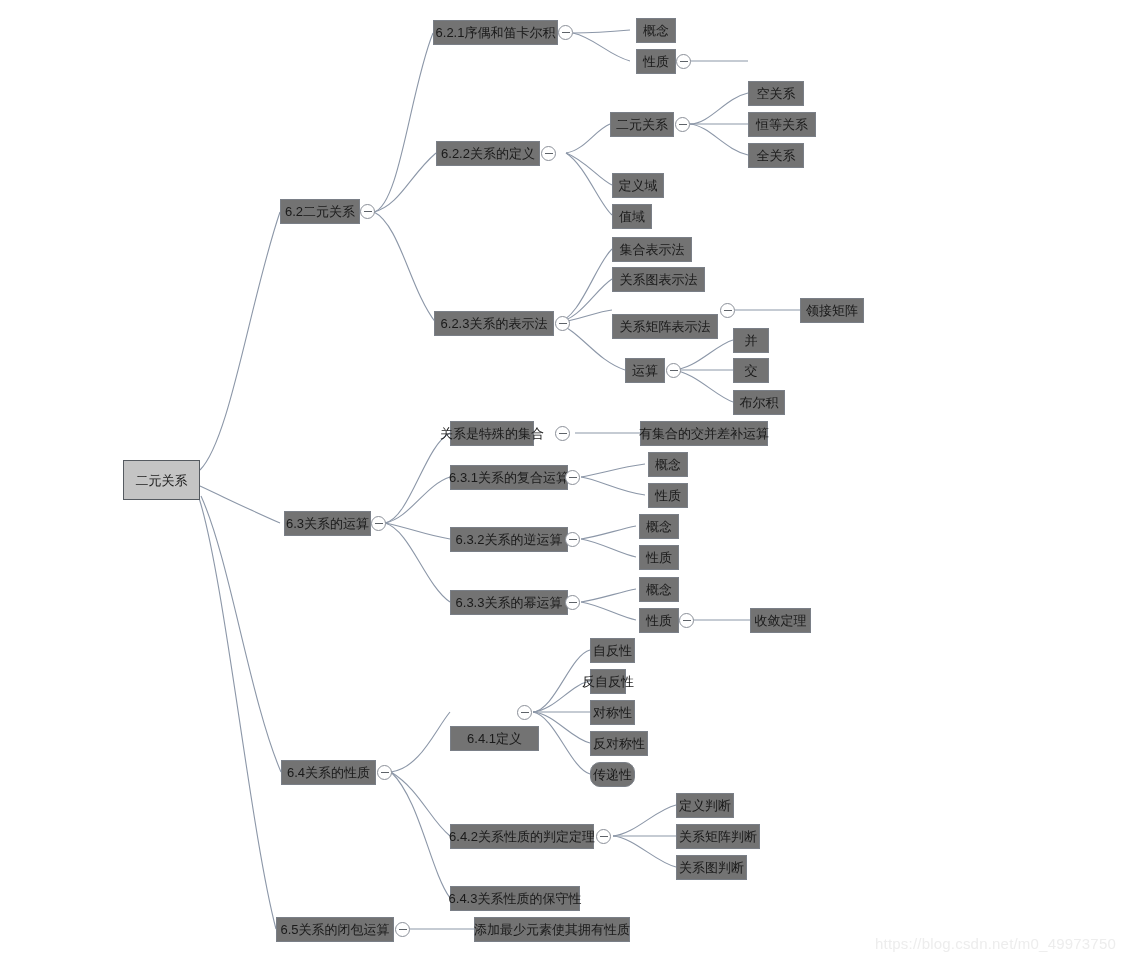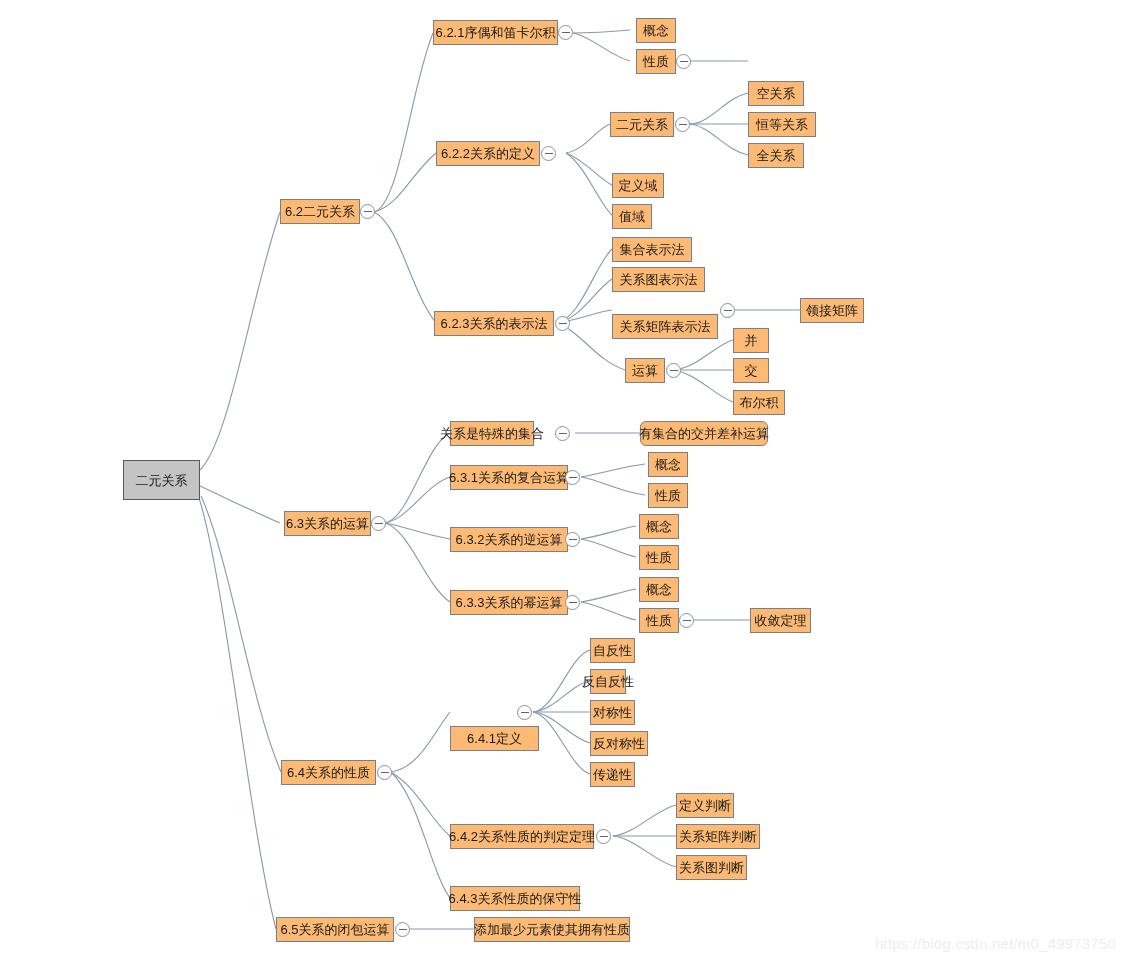--- a/index.html
+++ b/index.html
@@ -23,21 +23,21 @@
     position: absolute;
     left: 0;
     top: 0;
     width: 1124px;
     height: 960px;
     pointer-events: none;
   }
   .node {
     position: absolute;
     box-sizing: border-box;
-    background: #fdba74;
+    background: #737373;
     border: 1px solid #7a7f87;
     color: #1a1a1a;
     font-size: 13px;
     line-height: 1;
     white-space: nowrap;
     display: flex;
     align-items: center;
     justify-content: center;
     padding: 0 17px;
     height: 25px;
@@ -196,21 +196,21 @@
   <div class="node" style="left:800px;top:298px;width:64px;">领接矩阵</div>
 
   <div class="node" style="left:625px;top:358px;width:40px;">运算</div>
   <div class="toggle" style="left:666px;top:363px;"></div>
   <div class="node" style="left:733px;top:328px;width:28px;">并</div>
   <div class="node" style="left:733px;top:358px;width:28px;">交</div>
   <div class="node" style="left:733px;top:390px;width:52px;">布尔积</div>
 
   <div class="node" style="left:450px;top:421px;width:84px;">关系是特殊的集合</div>
   <div class="toggle" style="left:555px;top:426px;"></div>
-  <div class="node" style="left:640px;top:421px;width:128px;border-radius:6px;">有集合的交并差补运算</div>
+  <div class="node" style="left:640px;top:421px;width:128px;">有集合的交并差补运算</div>
 
   <div class="node" style="left:450px;top:465px;width:118px;">6.3.1关系的复合运算</div>
   <div class="toggle" style="left:565px;top:470px;"></div>
   <div class="node" style="left:648px;top:452px;width:40px;">概念</div>
   <div class="node" style="left:648px;top:483px;width:40px;">性质</div>
 
   <div class="node" style="left:450px;top:527px;width:118px;">6.3.2关系的逆运算</div>
   <div class="toggle" style="left:565px;top:532px;"></div>
   <div class="node" style="left:639px;top:514px;width:40px;">概念</div>
   <div class="node" style="left:639px;top:545px;width:40px;">性质</div>
@@ -221,21 +221,21 @@
   <div class="node" style="left:639px;top:608px;width:40px;">性质</div>
   <div class="toggle" style="left:679px;top:613px;"></div>
   <div class="node" style="left:750px;top:608px;width:61px;">收敛定理</div>
 
   <div class="node" style="left:450px;top:726px;width:89px;">6.4.1定义</div>
   <div class="toggle" style="left:517px;top:705px;"></div>
   <div class="node" style="left:590px;top:638px;width:45px;">自反性</div>
   <div class="node" style="left:590px;top:669px;width:36px;">反自反性</div>
   <div class="node" style="left:590px;top:700px;width:45px;">对称性</div>
   <div class="node" style="left:590px;top:731px;width:58px;">反对称性</div>
-  <div class="node" style="left:590px;top:762px;width:45px;">传递性</div>
+  <div class="node" style="left:590px;top:762px;width:45px;border-radius:10px;">传递性</div>
 
   <div class="node" style="left:450px;top:824px;width:144px;">6.4.2关系性质的判定定理</div>
   <div class="toggle" style="left:596px;top:829px;"></div>
   <div class="node" style="left:676px;top:793px;width:58px;">定义判断</div>
   <div class="node" style="left:676px;top:824px;width:84px;">关系矩阵判断</div>
   <div class="node" style="left:676px;top:855px;width:71px;">关系图判断</div>
 
   <div class="node" style="left:450px;top:886px;width:130px;">6.4.3关系性质的保守性</div>
 
   <div class="watermark">https://blog.csdn.net/m0_49973750</div>

